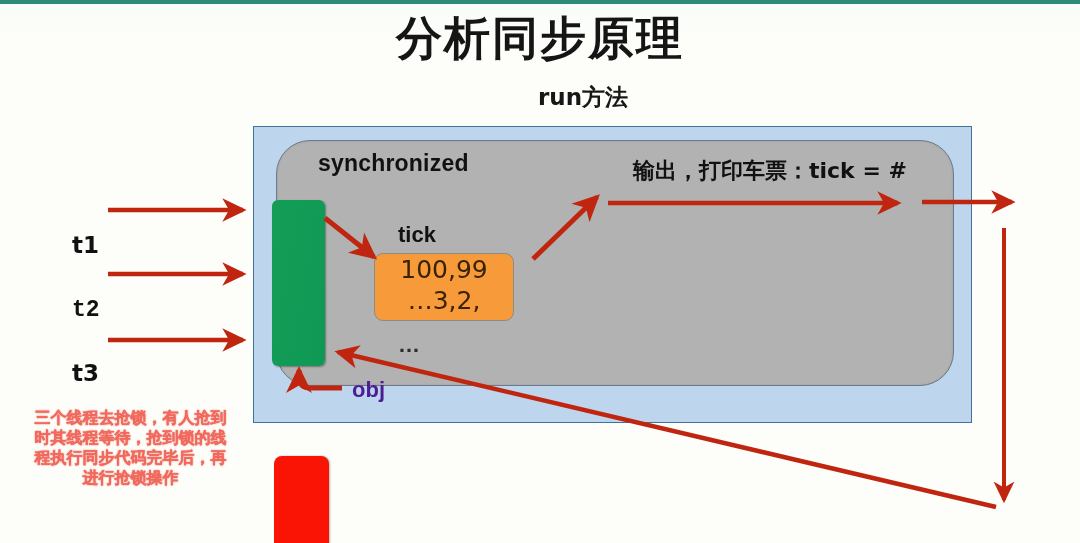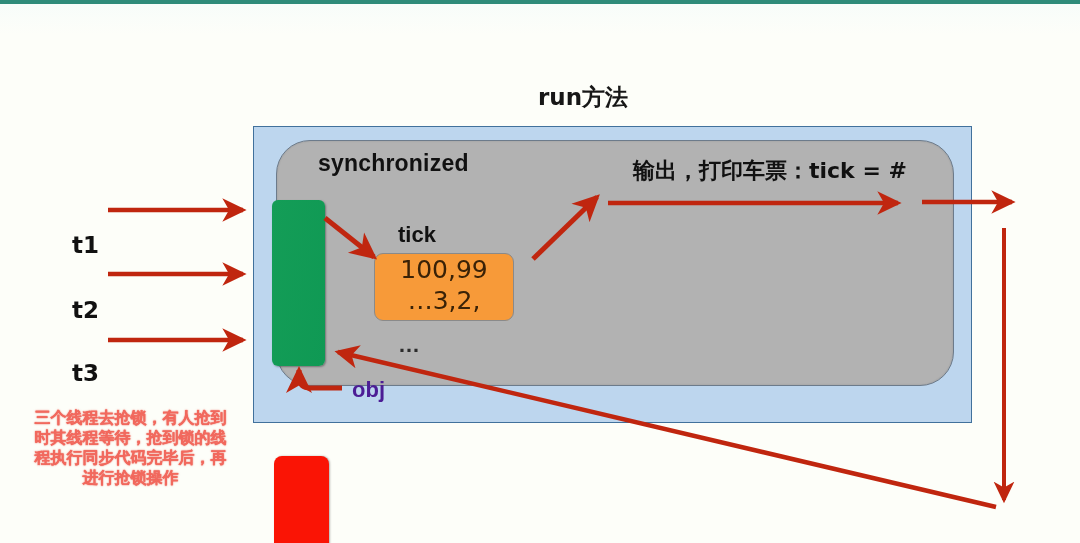--- a/index.html
+++ b/index.html
@@ -138,21 +138,21 @@
   
   .thread-label {
     position: absolute;
     font-size: 23px;
     font-weight: bold;
     color: #111;
     font-family: "DejaVu Sans", "Liberation Sans", sans-serif;
     margin-top: 36px;
   }
   #t1-label { left: 72px; top: 196px; }
-  #t2-label { left: 72px; top: 261px; }
+  #t2-label { left: 72px; top: 261px; font-family: Liberation Mono, monospace; }
   #t3-label { left: 72px; top: 324px; }
 
   
   #note {
     position: absolute;
     left: 28px; top: 408px;
     width: 205px;
     text-align: center;
     font-size: 16px;
     line-height: 20px;
@@ -178,20 +178,21 @@
   }
 </style>
 </head>
 <body>
 
 <div id="slide">
 
   <div id="top-bar"></div>
   <div id="top-tint"></div>
 
+  <div id="title">分析同步原理</div>
   <div id="subtitle">run方法</div>
 
   <div id="outer-box"></div>
   <div id="inner-box"></div>
 
   <div id="sync-label">synchronized</div>
   <div id="output-label">输出，打印车票：tick = #</div>
 
   <div id="lock-bar"></div>
   <div id="obj-label">obj</div>

